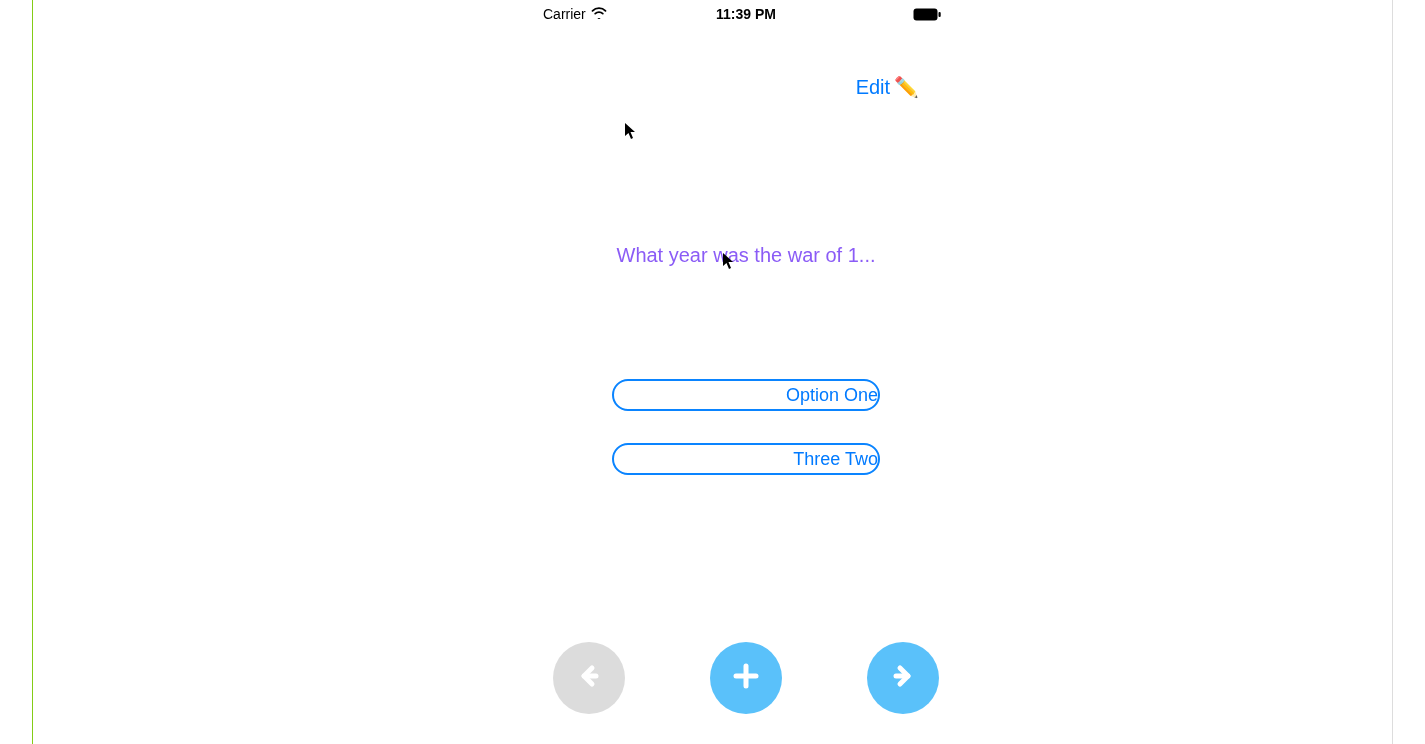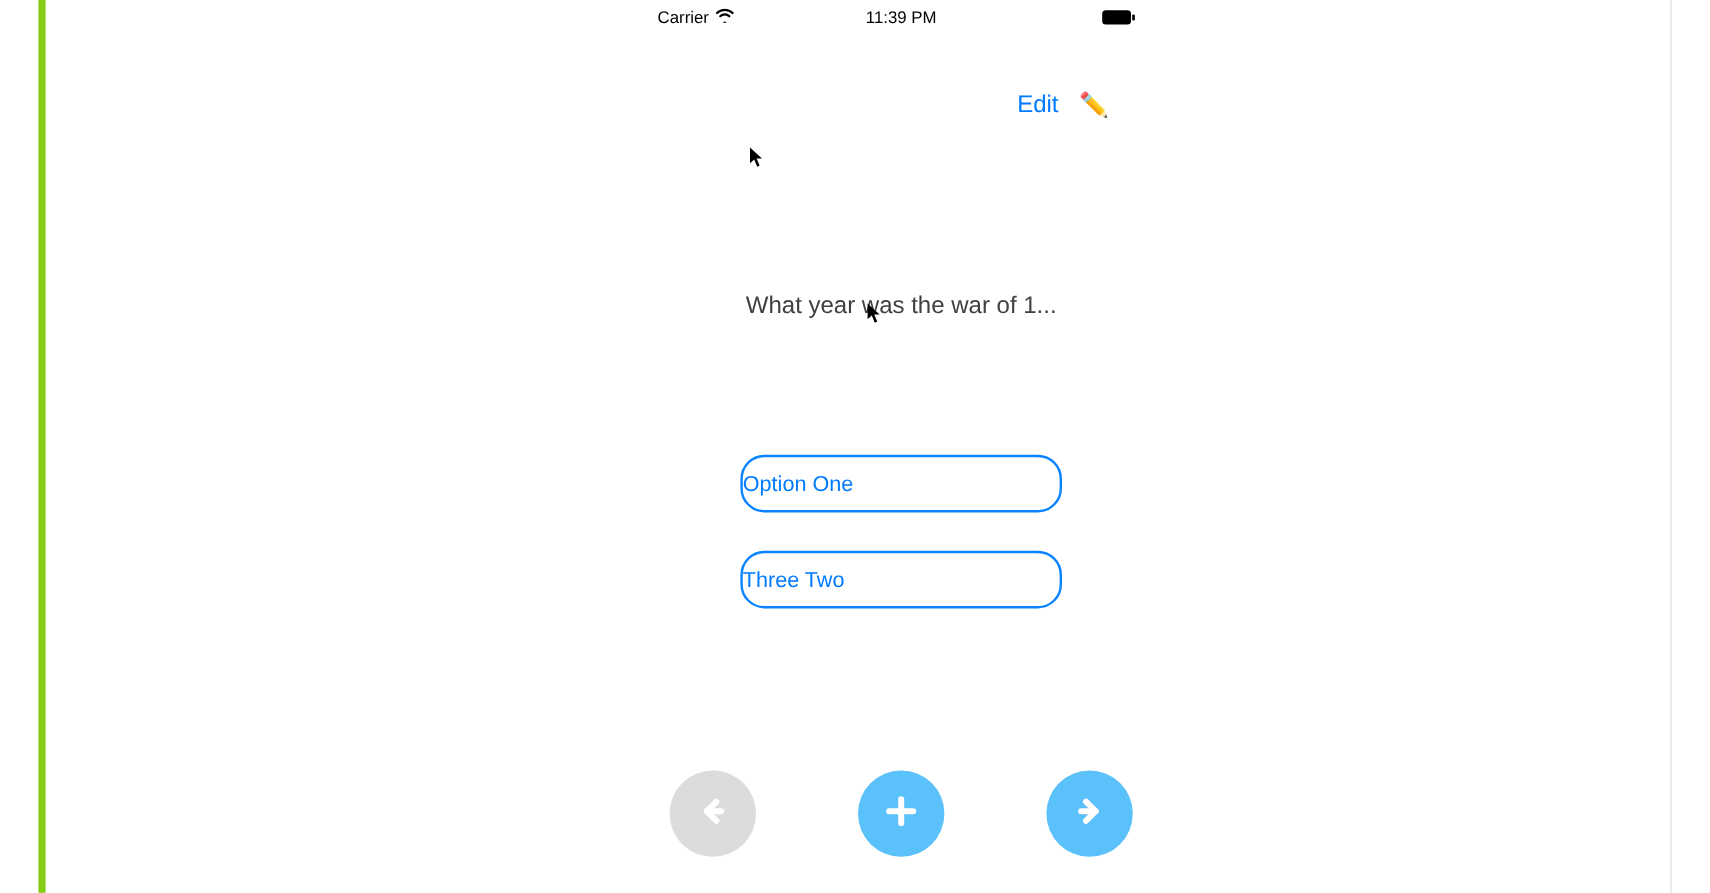--- a/index.html
+++ b/index.html
@@ -4,21 +4,21 @@
 <style>
   * { box-sizing: border-box; margin: 0; padding: 0; }
   body {
     font-family: -apple-system, "Helvetica Neue", Helvetica, Arial, sans-serif;
     background: #ffffff;
     width: 1425px;
     height: 744px;
     position: relative;
   }
   .outer {
-    border-left: 6px solid #84cc16;
+    border-left: 1px solid #84cc16;
     border-right: 1px solid #ddd;
     position: absolute;
     left: 32px;
     right: 32px;
     top: 0;
     bottom: 0;
     background: #ffffff;
   }
   .device {
     position: absolute;
@@ -42,21 +42,21 @@
     position: absolute;
     left: 2px;
     display: flex;
     align-items: center;
     gap: 5px;
   }
   .statusbar .time {
     position: absolute;
     left: 50%;
     transform: translateX(-50%);
-    font-weight: 400;
+    font-weight: 700;
     text-align: center;
   }
   .statusbar .battery {
     position: absolute;
     right: 10px;
     display: flex;
     align-items: center;
   }
   .wifi-icon { display: inline-block; }
   .nav {
@@ -65,51 +65,51 @@
     display: flex;
     justify-content: flex-end;
     align-items: center;
     padding-right: 32px;
     font-size: 20px;
     color: #007aff;
   }
   .nav .edit {
     display: flex;
     align-items: center;
-    gap: 17px;
+    gap: 4px;
     cursor: pointer;
   }
   .question {
     margin-top: 142px;
     text-align: center;
     font-size: 20px;
-    color: #404040;
+    color: #8b5cf6;
     padding: 0 10px;
     overflow: hidden;
     white-space: nowrap;
     text-overflow: ellipsis;
   }
   .options {
     margin-top: 112px;
     display: flex;
     flex-direction: column;
     align-items: center;
     gap: 32px;
   }
   .option-btn {
     width: 268px;
-    height: 48px;
+    height: 32px;
     border: 2px solid #0a84ff;
     border-radius: 20px;
     background: #ffffff;
     color: #007aff;
     font-size: 18px;
     display: flex;
     align-items: center;
-    justify-content: flex-start;
+    justify-content: flex-end;
     cursor: pointer;
   }
   .bottom-actions {
     position: absolute;
     bottom: 30px;
     left: 0;
     right: 0;
     display: flex;
     justify-content: center;
     gap: 85px;

